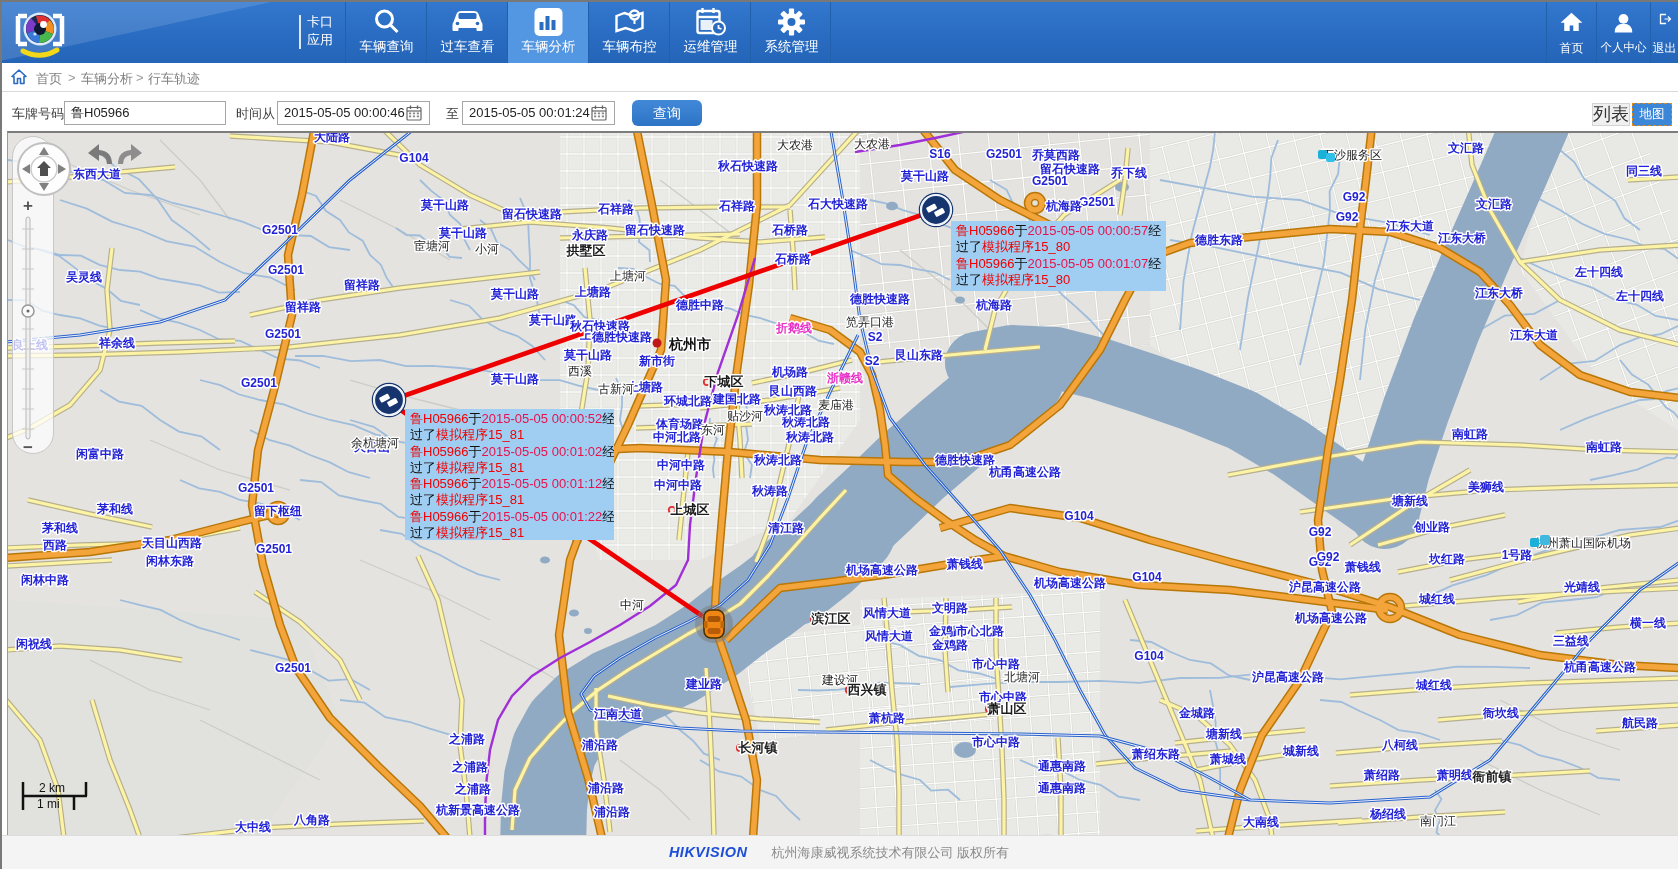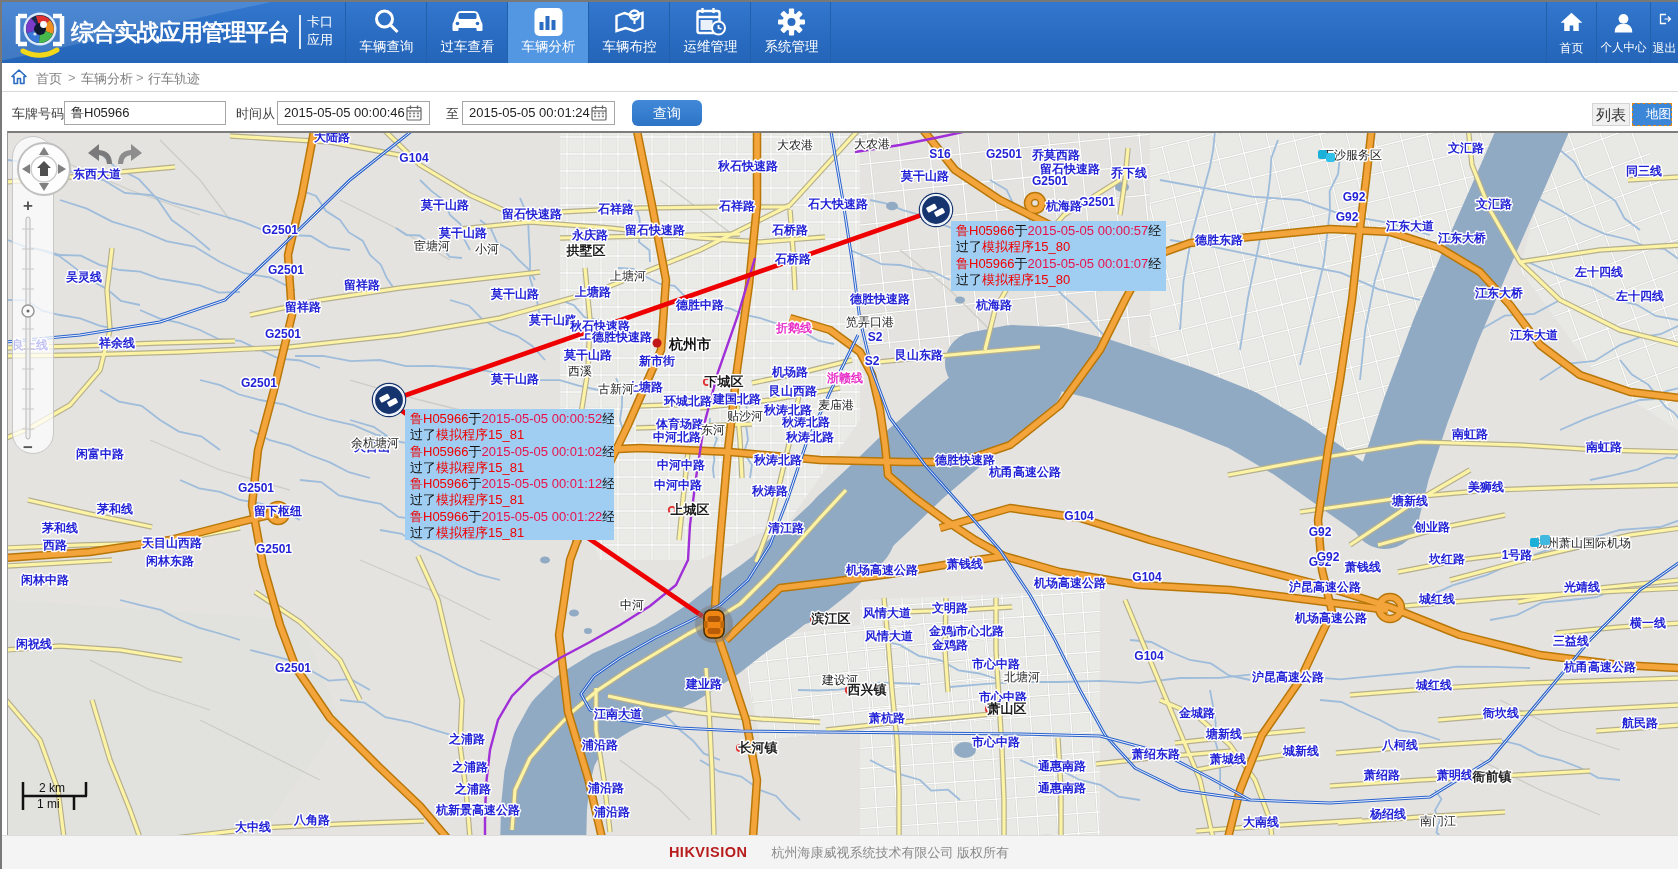--- a/index.html
+++ b/index.html
@@ -20,35 +20,35 @@
 .rnav .it{height:63px;border-left:1px solid #2160ab;color:#fff;text-align:center;position:relative}
 .rnav .it .ic{position:absolute;left:0;top:11px;width:100%;height:24px}
 .rnav .it .tx{position:absolute;left:0;top:40px;width:100%;font-size:12px}
 .crumb{position:absolute;left:0;top:63px;width:1678px;height:29px;background:#fff;border-bottom:1px solid #d9d9d9;font-size:13px;color:#808080}
 .crumb span{position:absolute;top:7px}
 .tools{position:absolute;left:0;top:92px;width:1562px;height:42px;background:#fff;font-size:13px;color:#404040}
 .tools .lab{position:absolute;top:13px}
 .inp{position:absolute;top:9px;height:24px;border:1px solid #a6a6a6;background:#fff;font-size:13px;color:#222;line-height:22px;padding-left:6px}
 .cal{position:absolute;top:13px;width:16px;height:16px}
 .btn{position:absolute;left:632px;top:8px;width:70px;height:26px;background:linear-gradient(180deg,#4189d8,#2e74c6);color:#fff;font-size:14px;text-align:center;line-height:26px;border-radius:6px}
-.tgl1{position:absolute;left:1592px;top:11px;width:38px;height:23px;background:#f0f0f0;border:1px solid #d4d4d4;color:#333;font-size:15px;text-align:center;line-height:21px}
-.tgl2{position:absolute;left:1632px;top:11px;width:40px;height:23px;background:#3c86d8;border:1px dashed #e08818;color:#fff;font-size:12.5px;text-align:right;line-height:21px}
+.tgl1{position:absolute;left:1592px;top:11px;width:38px;height:23px;background:#f0f0f0;border:1px solid #d4d4d4;color:#333;font-size:18px;text-align:center;line-height:21px}
+.tgl2{position:absolute;left:1632px;top:11px;width:40px;height:23px;background:#3c86d8;border:1px dashed #e08818;color:#fff;font-size:12.5px;text-align:center;line-height:21px}
 .map{position:absolute;left:7px;top:131px;width:1671px;height:844px;border-top:2px solid #7d7d7d;border-left:1px solid #9a9a9a;overflow:hidden;background:#c4b5fd}
 .lb{fill:#2222d6;font-size:12px;font-weight:bold;stroke:#fff;stroke-width:3px;paint-order:stroke;stroke-linejoin:round}
 .lk{fill:#1c1c1c;font-size:12px;stroke:#fff;stroke-width:3px;paint-order:stroke;stroke-linejoin:round}
 .lt{fill:#1c1c1c;font-size:13px;font-weight:bold;stroke:#fff;stroke-width:3px;paint-order:stroke;stroke-linejoin:round}
 .lc{fill:#111;font-size:14px;font-weight:bold;stroke:#fff;stroke-width:3px;paint-order:stroke;stroke-linejoin:round}
 .lm{fill:#e832c8;font-size:12px;font-weight:bold;stroke:#fff;stroke-width:3px;paint-order:stroke;stroke-linejoin:round}
 .ibox{position:absolute;background:#a0cef2;font-size:13px;line-height:16.3px;padding:2px 0 8px 5px;white-space:nowrap;overflow:hidden}
 .ibox .r{color:#f00000}.ibox .d{color:#e8114b}.ibox .k{color:#101010}
 .ctl{position:absolute;left:4px;top:3px;width:42px;height:318px;background:rgba(255,255,255,0.72);border:1px solid #c8c8c8;border-radius:21px}
 .scale{position:absolute;left:13px;top:647px;width:80px;height:32px;font-size:12px;color:#111}
 .coords{position:absolute;right:8px;bottom:4px;font-size:13px;color:#181818}
 .foot{position:absolute;left:0;top:835px;width:1678px;height:34px;background:#f4f4f4;border-top:1px solid #ddd;text-align:center;font-size:13px;color:#8a8a8a;line-height:32px}
-.foot b{color:#b91c1c;font-size:14.5px;letter-spacing:0.5px;margin-right:24px}
+.foot b{color:#1d4ed8;font-style:italic;font-size:14.5px;letter-spacing:0.5px;margin-right:24px}
 </style></head>
 <body>
 <div class="brdT"></div>
 <div class="brdL"></div>
 <div class="hdr">
   <div class="tri"></div>
   <div class="logo"><svg viewBox="0 0 56 56">
 <path d="M6 13 L6 41 M6 13 L15 13 M6 41 L15 41" stroke="#fff" stroke-width="4.5" fill="none"></path>
 <path d="M50 13 L50 41 M50 13 L41 13 M50 41 L41 41" stroke="#fff" stroke-width="4.5" fill="none"></path>
 <circle cx="28" cy="26" r="16.5" fill="#ddeafa"></circle>
@@ -56,21 +56,20 @@
 <path d="M28 26 L24 13 A14 14 0 0 1 38 17 Z" fill="#e03030"></path>
 <path d="M28 26 L38 17 A14 14 0 0 1 41 31 Z" fill="#f09020"></path>
 <path d="M28 26 L41 31 A14 14 0 0 1 27 40 Z" fill="#48b84c"></path>
 <path d="M28 26 L27 40 A14 14 0 0 1 15 30 Z" fill="#3878d8"></path>
 <path d="M28 26 L15 30 A14 14 0 0 1 19 15 Z" fill="#7a3cc8"></path>
 <circle cx="28" cy="26" r="6" fill="#0e1830"></circle>
 <circle cx="31.5" cy="21.5" r="3.4" fill="#fff"></circle>
 <circle cx="23" cy="31" r="1.6" fill="#fff" opacity="0.8"></circle>
 <path d="M11 48 Q28 57 45 47" stroke="#f2d818" stroke-width="5" fill="none" stroke-linecap="round"></path>
 </svg></div>
-  <div class="title">综合实战应用管理平台</div>
   <div class="vdiv"></div>
   <div class="kk">卡口<br>应用</div>
   <div class="nav">
       <div class="it ">
         <div class="ic"><svg viewBox="0 0 81 30">
             <g transform="translate(40.5,14)" stroke="#fff" stroke-width="3" fill="none">
               <circle cx="-2" cy="-2" r="8"></circle>
               <line x1="4" y1="4" x2="11" y2="11"></line>
             </g>
           </svg></div>

